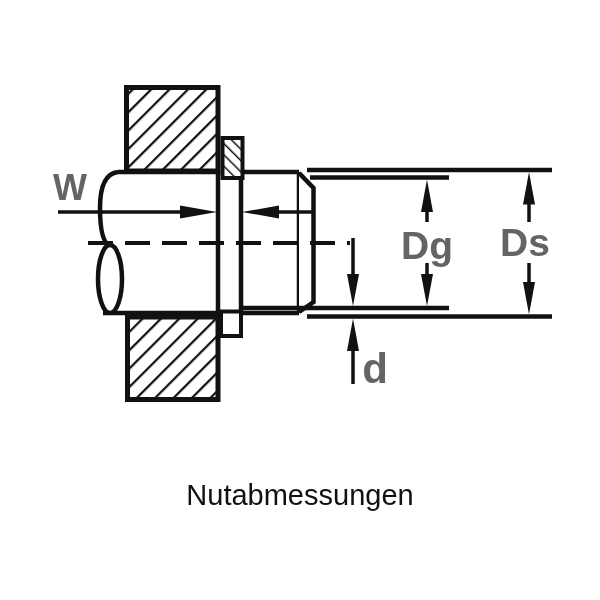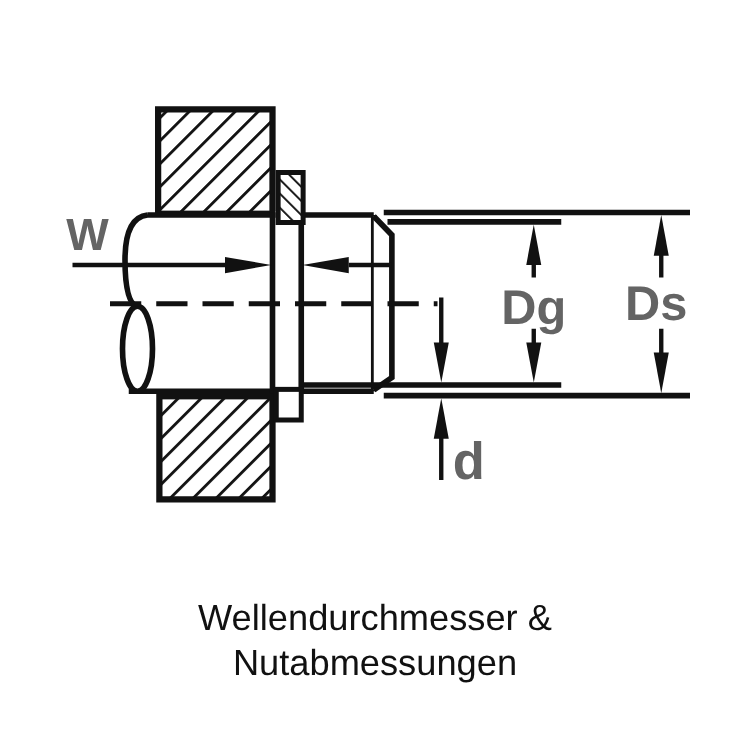--- a/index.html
+++ b/index.html
@@ -113,17 +113,16 @@
       <line x1="353" y1="350" x2="353" y2="384" stroke="#111111" stroke-width="3.5"></line>
     </g>
 
     <text x="70" y="200" text-anchor="middle" class="dim-label-w" fill="#646464">W</text>
     <text x="427" y="259" text-anchor="middle" class="dim-label-dg" fill="#646464">Dg</text>
     <text x="525" y="256" text-anchor="middle" class="dim-label-ds" fill="#646464">Ds</text>
     <text x="375" y="383" text-anchor="middle" class="dim-label-d" fill="#646464">d</text>
   </svg>
 
   <div class="caption">
-    <div>Wellendurchmesser &amp;</div>
     <div>Nutabmessungen</div>
   </div>
 
 </div>
 
 </body></html>

